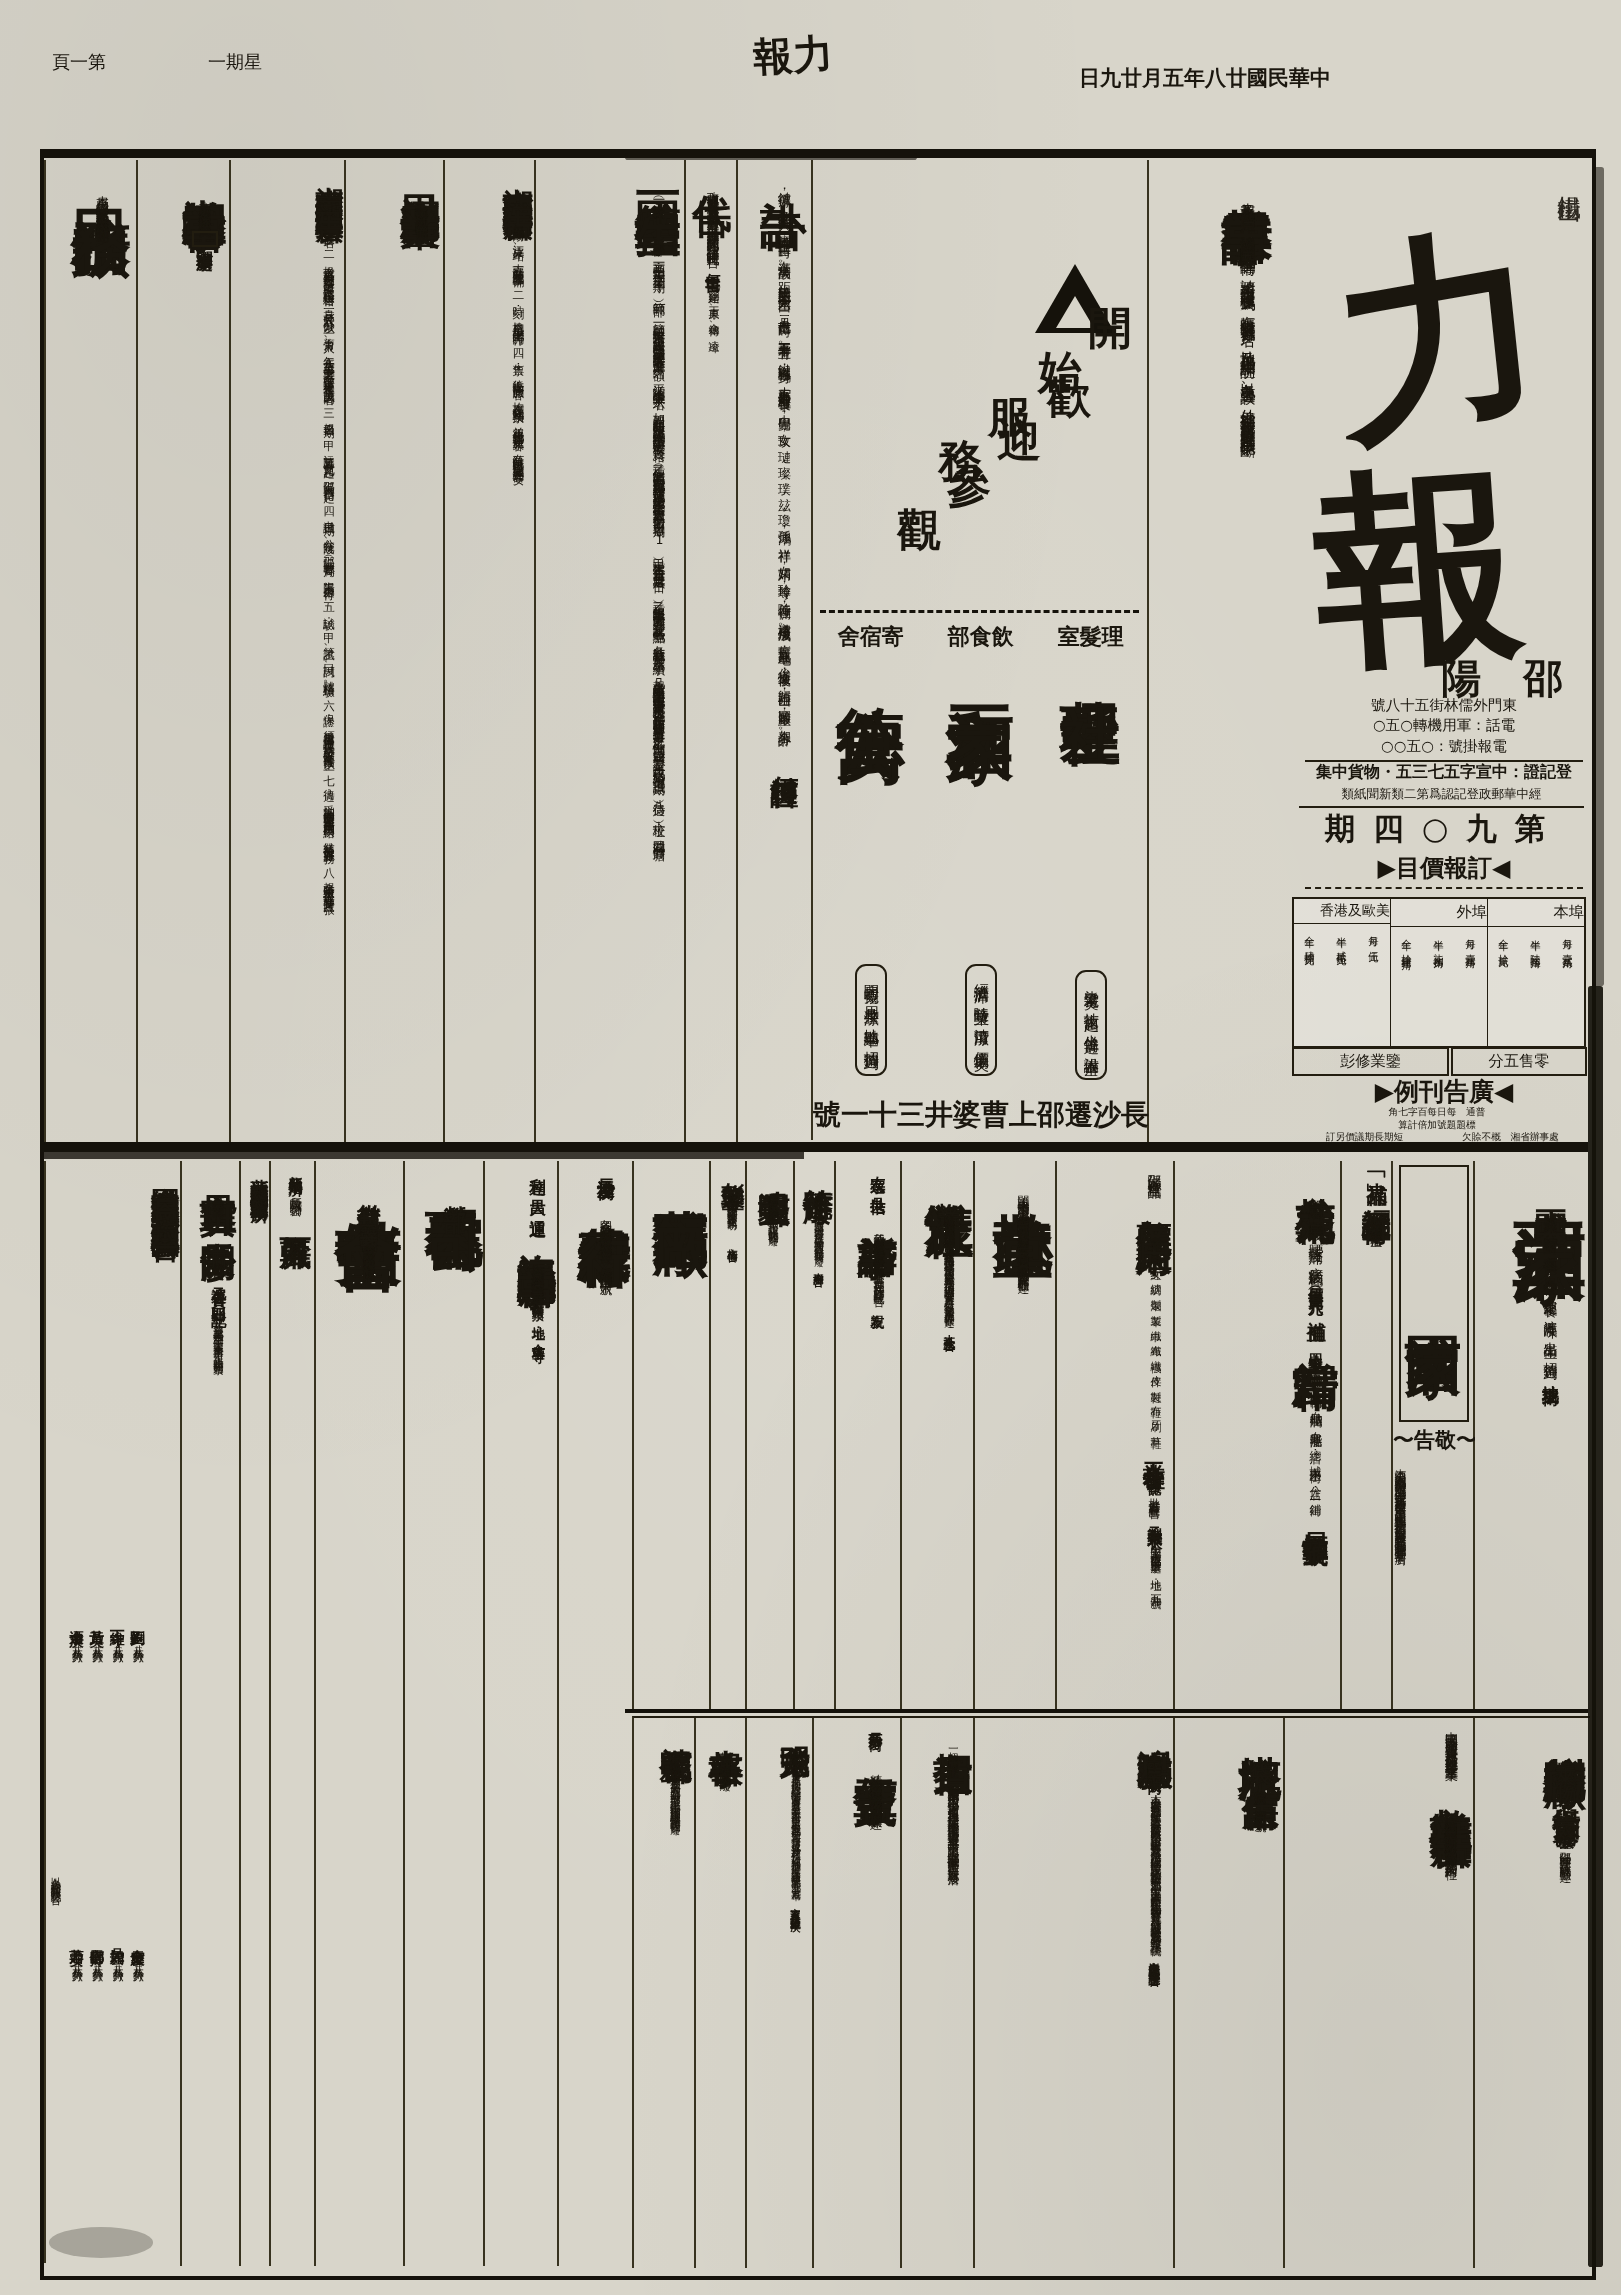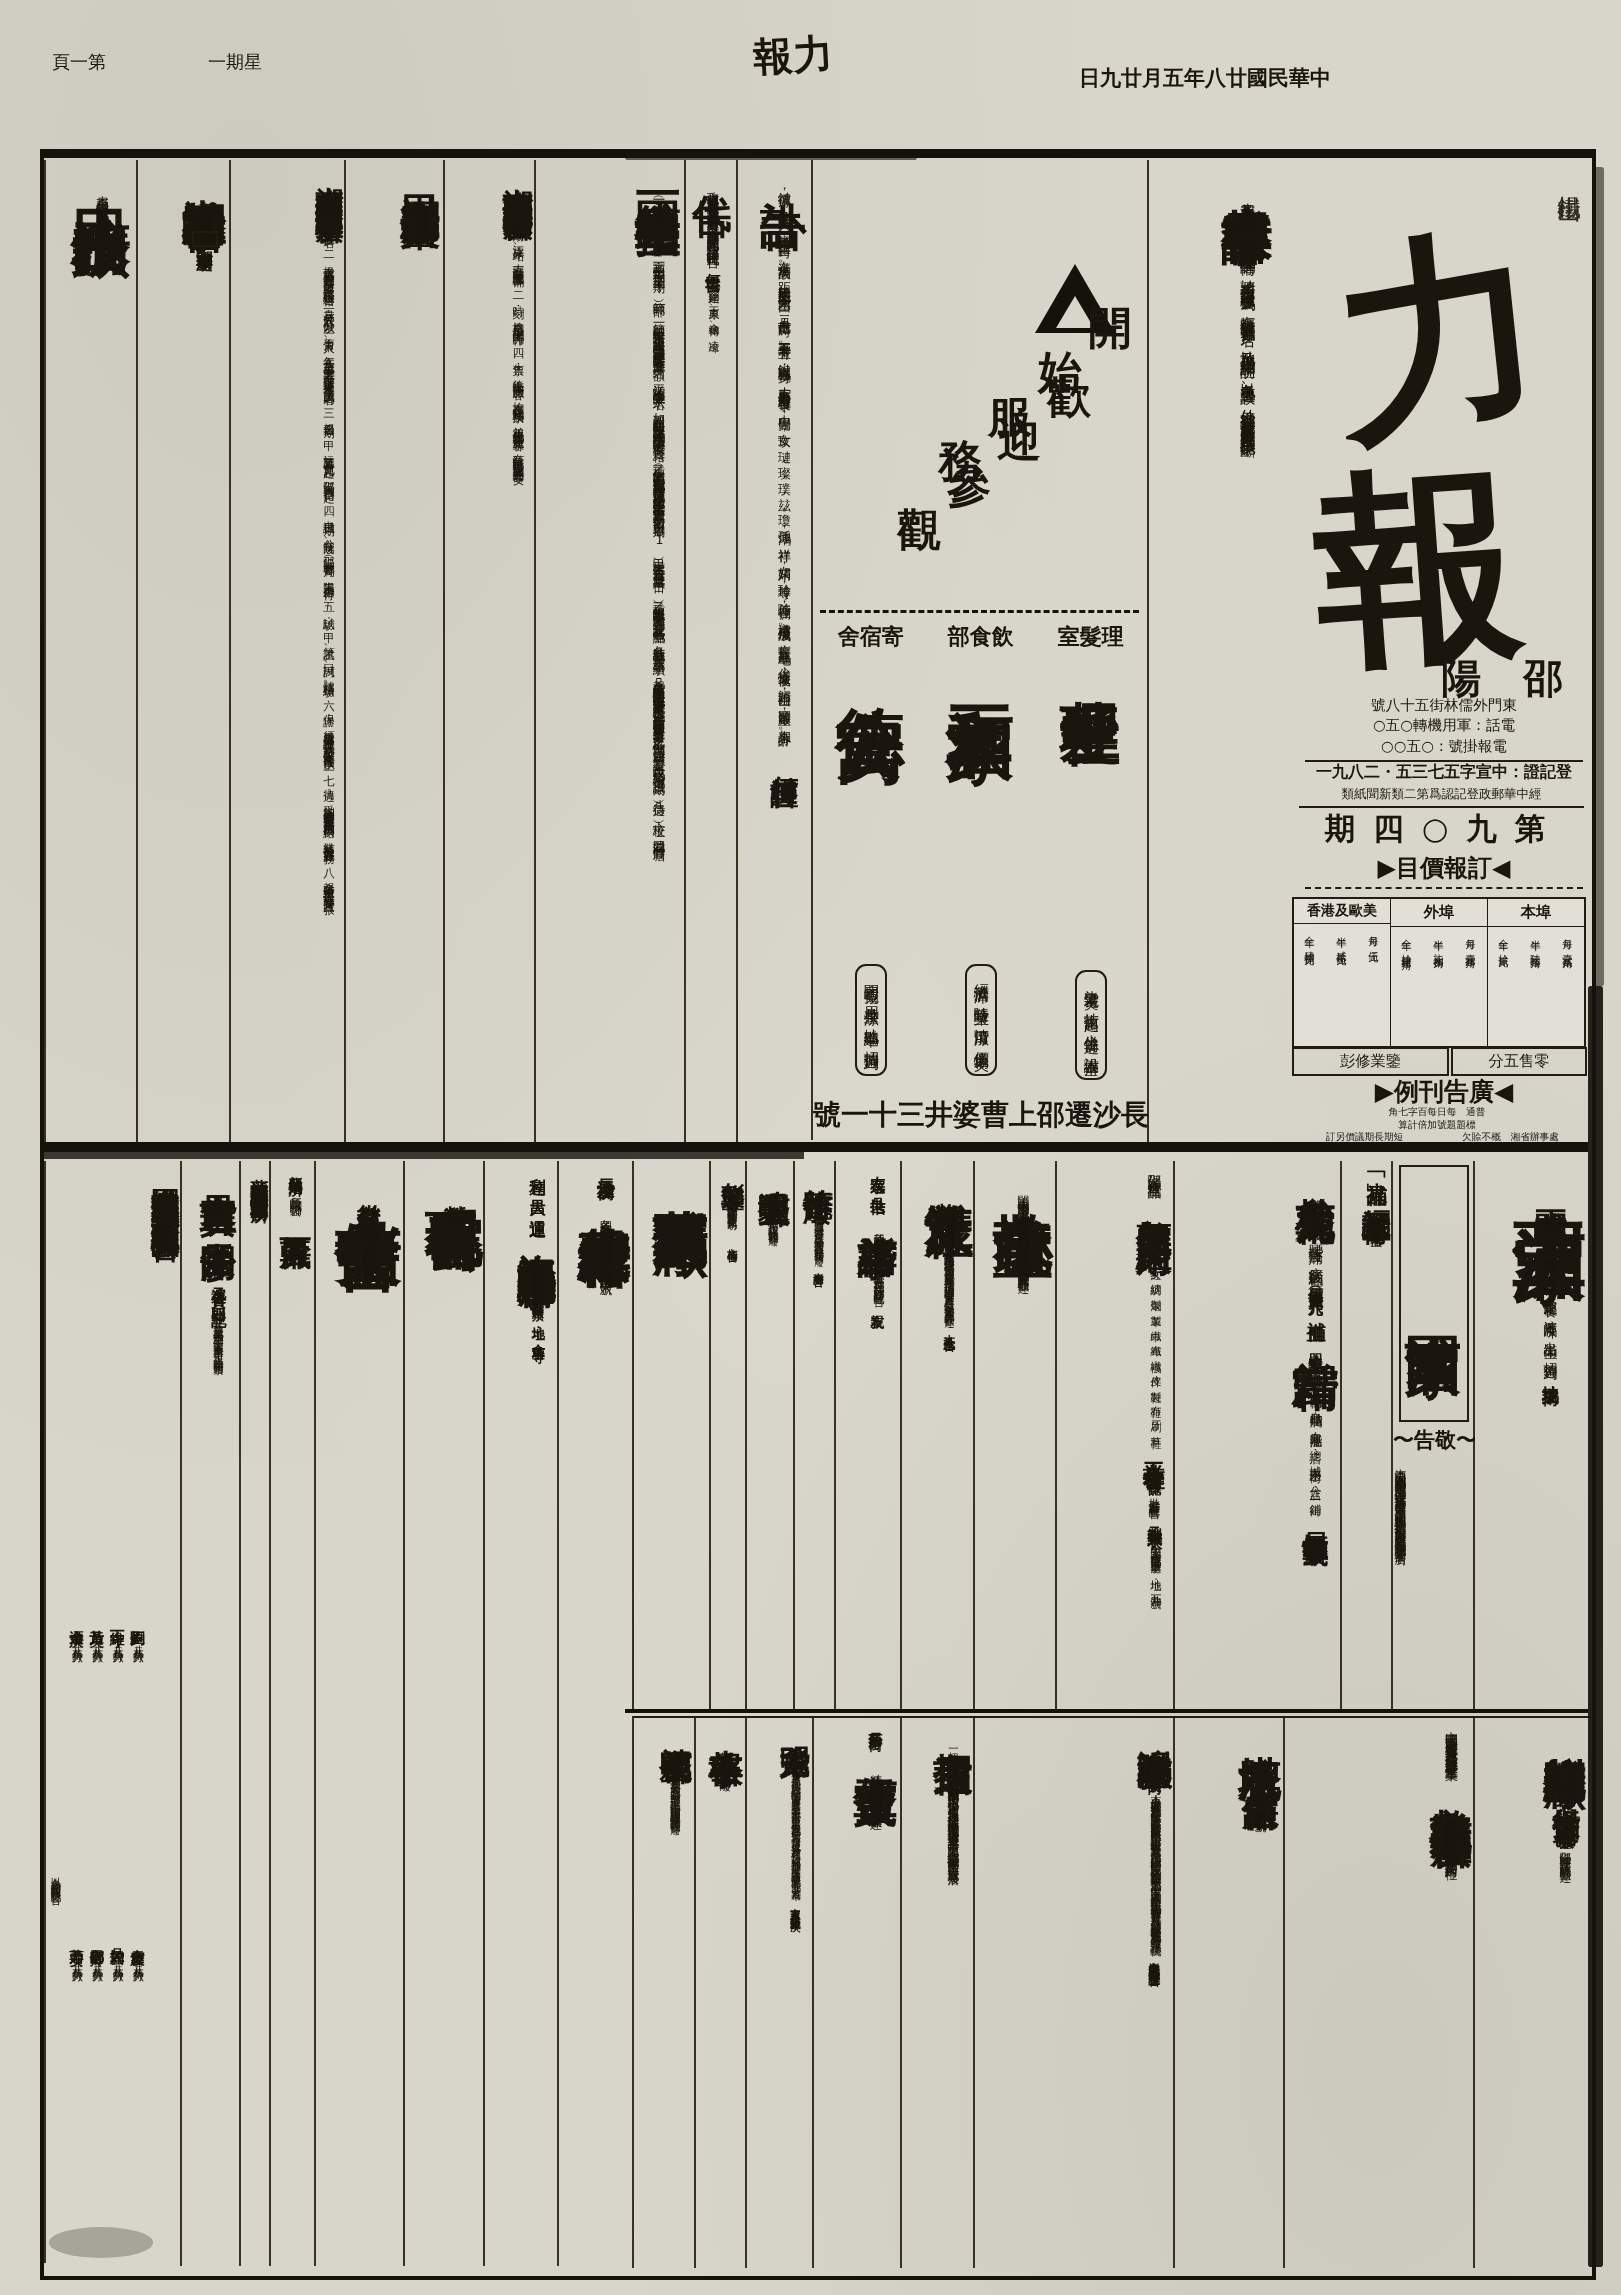--- a/index.html
+++ b/index.html
@@ -19,21 +19,21 @@
 .box{border:2.1px solid #221d10}
 .rbox{border:2.8px solid #221d10;border-radius:11px;padding:5.6px 4.2px}
 .wave{border-bottom:3.5px dashed #15120b}
 .rule{position:absolute;background:#15120b}
 .tri{position:absolute;width:0;height:0;border-left:40px solid transparent;border-right:40px solid transparent;border-bottom:69px solid #15120b}
 .tri-in{position:absolute;left:-19px;top:32px;width:0;height:0;border-left:19px solid transparent;border-right:19px solid transparent;border-bottom:32px solid #d8d5ca}
 .smudge{position:absolute;background:#15120b;opacity:.85;border-radius:2.8px}
 .tbl{display:flex;flex-direction:row-reverse}
 .tbl .grp{flex:1;border-left:1.4px solid #221d10;display:flex;flex-direction:column;align-items:center}
 .tbl .grp:last-child{border-left:none}
-.grp .gh{font-weight:700;border-bottom:1.4px solid #221d10;width:100%;text-align:center;padding:2.8px 0}
+.grp .gh{font-weight:400;border-bottom:1.4px solid #221d10;width:100%;text-align:right;padding:2.8px 0}
 .grp .gi{display:flex;flex-direction:row-reverse;justify-content:space-around;width:100%;flex:1;padding-top:4.2px}
 .secrow{display:flex;flex-direction:row-reverse;justify-content:space-between}
 .sec{display:flex;flex-direction:column;align-items:center}
 </style>
 </head>
 <body>
 <div id="page">
 
 <div class="blk rtl-h" style="left:52px;top:50px;font-size:18px">頁一第</div>
 <div class="blk rtl-h" style="left:208px;top:50px;font-size:18px">一期星</div>
@@ -42,21 +42,21 @@
 
 <div class="frame"></div>
 
 <div class="blk v" style="left:1553px;top:177px;height:132px;font-size:23.6px;opacity:.9">楊鐵山</div>
 <div class="blk ser" style="left:1336px;top:198px;font-size:208px;transform:rotate(-10deg) skewX(-4deg)">力</div>
 <div class="blk ser" style="left:1315px;top:430px;font-size:208px;transform:rotate(-4deg)">報</div>
 <div class="blk rtl-h bold c" style="left:1388px;top:651px;width:271px;font-size:40px;letter-spacing:42px">陽邵</div>
 <div class="blk rtl-h c" style="left:1305px;top:696px;width:278px;font-size:14.6px">號八十五街林儒外門東</div>
 <div class="blk rtl-h c" style="left:1305px;top:716px;width:278px;font-size:14.6px">○五○轉機用軍：話電</div>
 <div class="blk rtl-h c" style="left:1305px;top:737px;width:278px;font-size:14.6px;border-bottom:2.1px solid #221d10;padding-bottom:4.2px">○○五○：號掛報電</div>
-<div class="blk rtl-h c" style="left:1305px;top:762px;width:278px;font-size:16px;font-weight:700">一九八二・五三七五字宣中：證記登</div>
+<div class="blk rtl-h c" style="left:1305px;top:762px;width:278px;font-size:16px;font-weight:700">集中貨物・五三七五字宣中：證記登</div>
 <div class="blk rtl-h c" style="left:1299px;top:786px;width:285px;font-size:12.5px;border-bottom:2.1px solid #221d10;padding-bottom:2.8px">類紙聞新類二第爲認記登政郵華中經</div>
 <div class="blk rtl-h c ser" style="left:1305px;top:809px;width:278px;font-size:30.5px;letter-spacing:18px">期四○九第</div>
 <div class="blk rtl-h c ser" style="left:1305px;top:852px;width:278px;font-size:24px;border-bottom:2.8px dashed #221d10;padding-bottom:2.8px">▶目價報訂◀</div>
 
 <div class="blk box tbl" style="left:1292px;top:897px;width:290px;height:147px;background:rgba(255,255,255,.25)">
   <div class="grp">
     <div class="gh" style="font-size:15.3px">本埠</div>
     <div class="gi">
       <span class="v" style="font-size:10.4px">每月　壹元貳角</span>
       <span class="v" style="font-size:10.4px">半年　陸元陸角</span>

